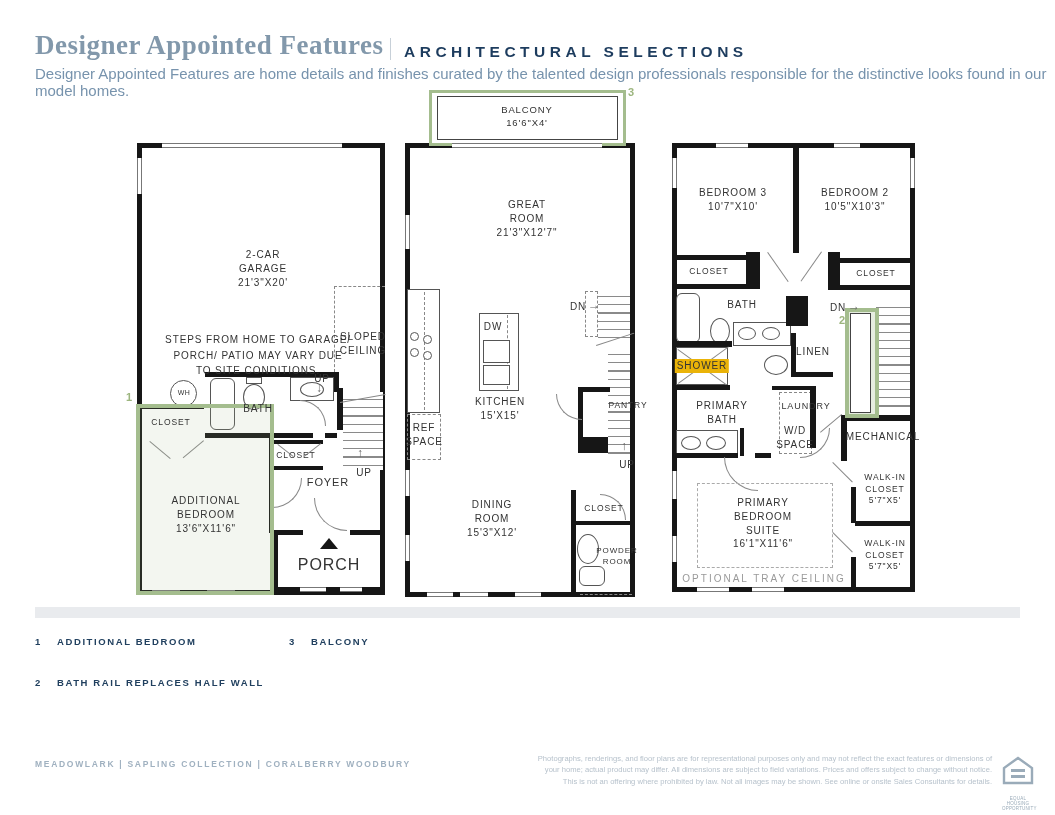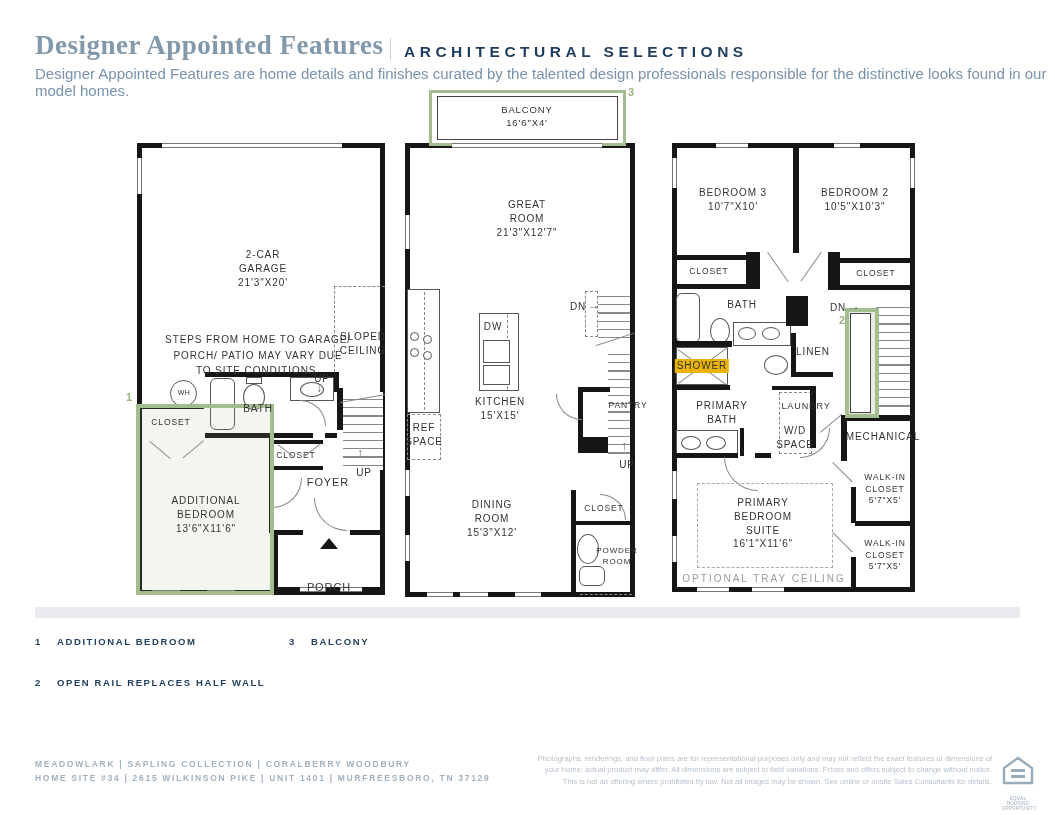--- a/index.html
+++ b/index.html
@@ -121,21 +121,21 @@
   <div class="lbl xs" style="left:322px;top:372px">UP</div>
   <div class="arrow" style="left:316px;top:382px">↓</div>
   <div class="lbl sm" style="left:171px;top:417px">CLOSET</div>
   <div class="lbl sm" style="left:296px;top:450px">CLOSET</div>
   <div class="lbl" style="left:328px;top:475px;font-size:11px">FOYER</div>
   <div class="arrow" style="left:357px;top:447px">↑</div>
   <div class="lbl xs" style="left:364px;top:466px">UP</div>
   <div class="lbl big" style="left:206px;top:494px">ADDITIONAL
 BEDROOM
 13'6"X11'6"</div>
-  <div class="lbl" style="left:329px;top:580px;font-size:11px">PORCH</div>
+  <div class="lbl" style="left:329px;top:554px;font-size:16px">PORCH</div>
 
   <div class="plan" style="left:405px;top:143px;width:230px;height:454px"></div>
   <div class="green-frame" style="left:429px;top:90px;width:197px;height:56px"></div>
   <div class="thin" style="left:437px;top:96px;width:181px;height:44px;border-color:#444"></div>
   <div class="marker" style="left:628px;top:86px">3</div>
   <div class="win-h" style="left:452px;top:143px;width:150px"></div>
   <div class="win-v" style="left:405px;top:215px;height:34px"></div>
   <div class="win-v" style="left:405px;top:470px;height:26px"></div>
   <div class="win-v" style="left:405px;top:535px;height:26px"></div>
   <div class="win-h" style="left:427px;top:592px;width:26px"></div>
@@ -285,24 +285,23 @@
 SUITE
 16'1"X11'6"</div>
   <div class="lbl xs gray" style="left:764px;top:572px">OPTIONAL TRAY CEILING</div>
 
   <div class="legend-bar"></div>
   <div class="lg-num" style="left:35px;top:636px">1</div>
   <div class="lg-lbl" style="left:57px;top:636px">ADDITIONAL BEDROOM</div>
   <div class="lg-num" style="left:289px;top:636px">3</div>
   <div class="lg-lbl" style="left:311px;top:636px">BALCONY</div>
   <div class="lg-num" style="left:35px;top:677px">2</div>
-  <div class="lg-lbl" style="left:57px;top:677px">OPEN RAIL REPLACES HALF WALL</div>
+  <div class="lg-lbl" style="left:57px;top:677px">BATH RAIL REPLACES HALF WALL</div>
 
   <div class="foot-l" style="top:759px">MEADOWLARK | SAPLING COLLECTION | CORALBERRY WOODBURY</div>
-  <div class="foot-l" style="top:773px">HOME SITE #34 | 2615 WILKINSON PIKE | UNIT 1401 | MURFREESBORO, TN 37129</div>
   <div class="disclaimer">Photographs, renderings, and floor plans are for representational purposes only and may not reflect the exact features or dimensions of your home; actual product may differ. All dimensions are subject to field variations. Prices and offers subject to change without notice. This is not an offering where prohibited by law. Not all images may be shown. See online or onsite Sales Consultants for details.</div>
 
   <div class="eho">
     <svg width="32" height="36" viewBox="0 0 32 36">
       <path d="M16 2 L30 12 L30 27 L2 27 L2 12 Z" fill="none" stroke="#9aabb9" stroke-width="2.4"></path>
       <rect x="9" y="13" width="14" height="3" fill="#9aabb9"></rect>
       <rect x="9" y="19" width="14" height="3" fill="#9aabb9"></rect>
     </svg>
     <div style="font-size:4.5px;color:#9aabb9;text-align:center;width:32px;letter-spacing:.2px">EQUAL HOUSING OPPORTUNITY</div>
   </div>

